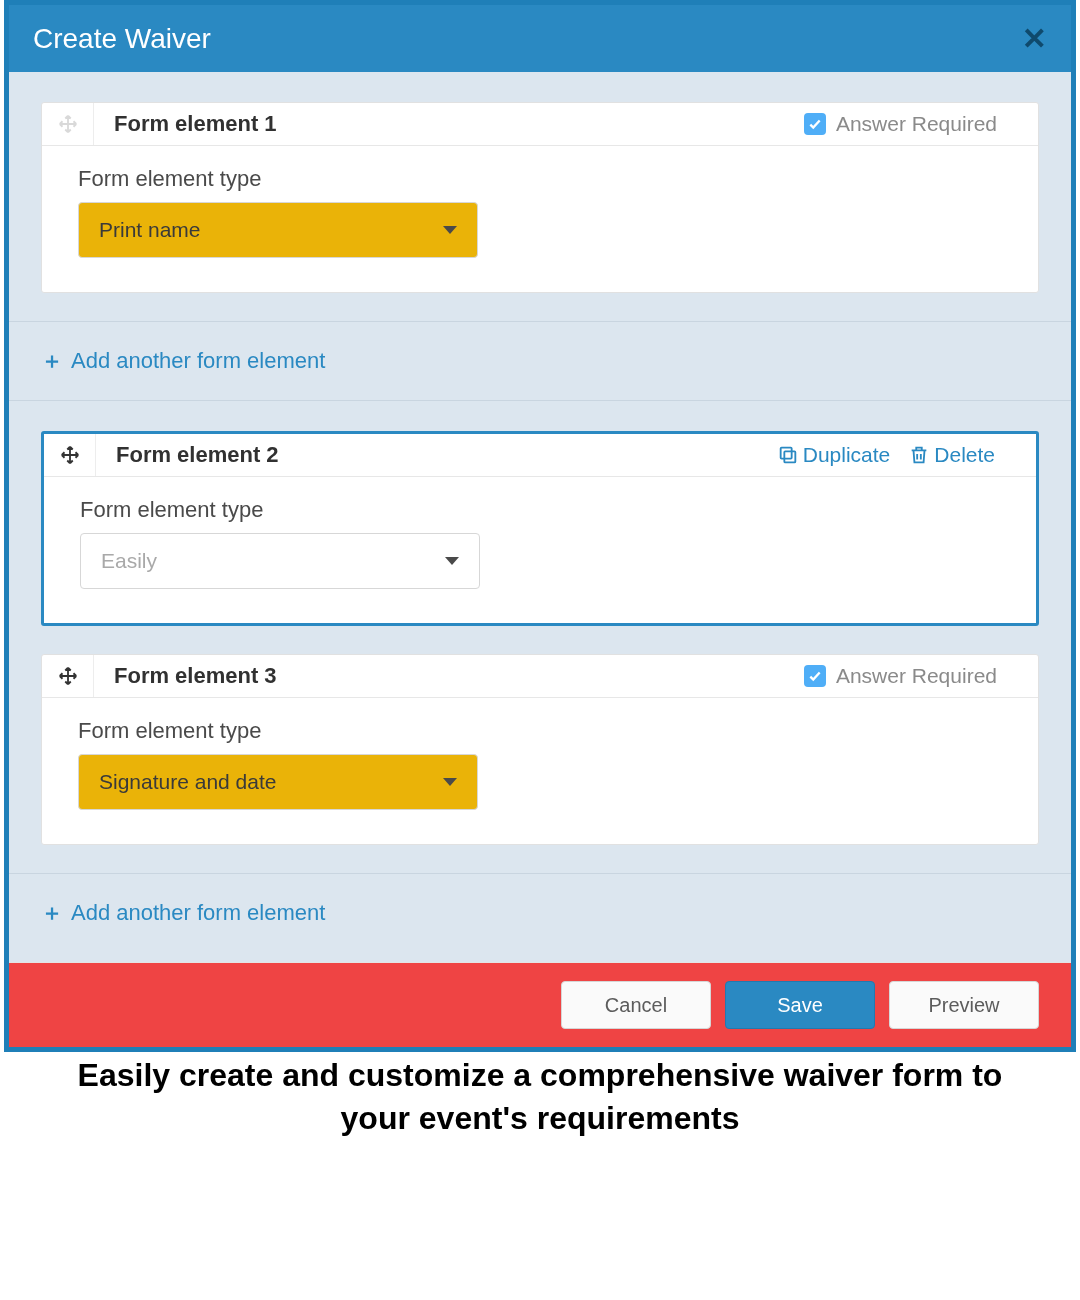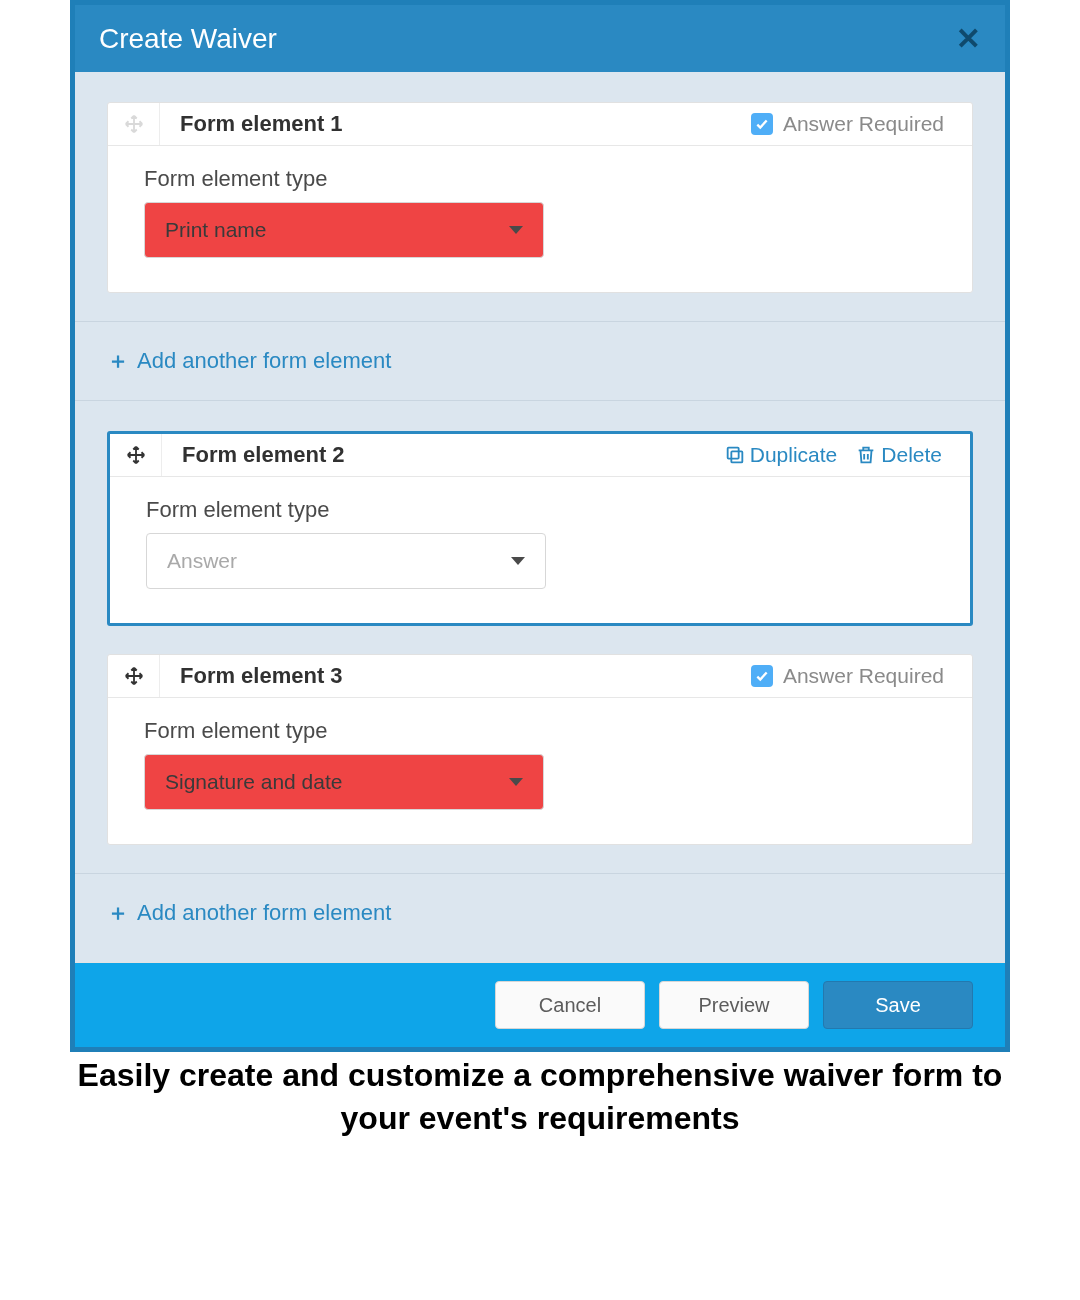--- a/index.html
+++ b/index.html
@@ -2,21 +2,21 @@
 <html><head>
   <meta charset="utf-8">
   <style>
     * { box-sizing: border-box; margin: 0; padding: 0; }
     body {
       font-family: -apple-system, BlinkMacSystemFont, "Segoe UI", Helvetica, Arial, sans-serif;
       background: #fff;
       width: 1080px;
     }
     .modal-wrapper {
-      width: 940px;
+      width: 1072px;
       margin: 0 auto;
       border: 5px solid #1f7fb8;
     }
     .modal-header {
       background: #2a89c2;
       color: #fff;
       padding: 16px 24px;
       display: flex;
       justify-content: space-between;
       align-items: center;
@@ -63,21 +63,21 @@
     }
     .drag-icon svg { display: block; }
     .card-title {
       font-size: 22px;
       font-weight: 700;
       color: #313131;
       padding: 8px 20px;
       flex: 1;
     }
     .card-actions {
-      padding-right: 28px;
+      padding-right: 41px;
       display: flex;
       align-items: center;
       gap: 18px;
     }
     .link-action {
       color: #2a89c2;
       font-size: 21px;
       display: inline-flex;
       align-items: center;
       gap: 4px;
@@ -117,21 +117,21 @@
       height: 56px;
       border: 1px solid #d7d7d7;
       border-radius: 4px;
       display: flex;
       align-items: center;
       justify-content: space-between;
       padding: 0 20px;
       cursor: pointer;
     }
     .select.filled {
-      background: #ef4444;
+      background: #eab308;
       color: #3a3a3a;
       font-size: 21px;
     }
     .select.placeholder {
       background: #fff;
       color: #a9a9a9;
       font-size: 21px;
     }
     .caret {
       width: 0; height: 0;
@@ -150,21 +150,21 @@
     .add-link {
       color: #2a89c2;
       font-size: 22px;
       display: inline-flex;
       align-items: center;
       gap: 8px;
       cursor: pointer;
     }
     .add-link .plus { font-weight: 700; font-size: 22px; }
     .footer {
-      background: #0ea5e9;
+      background: #ef4444;
       border-top: 1px solid #e4e4e4;
       padding: 18px 32px;
       display: flex;
       justify-content: flex-end;
       gap: 14px;
     }
     .btn {
       min-width: 150px;
       height: 48px;
       font-size: 20px;
@@ -267,21 +267,21 @@
               <svg viewBox="0 0 24 24" fill="none" stroke="#2a89c2" stroke-width="2">
                   <path d="M4 7h16M9 7V4h6v3M6 7l1 13h10l1-13M10 11v6M14 11v6"></path>
                 </svg>
               <span>Delete</span>
             </span>
           </div>
         </div>
         <div class="card-body">
           <div class="field-label">Form element type</div>
           <div class="select placeholder">
-            <span>Answer</span>
+            <span>Easily</span>
             <span class="caret"></span>
           </div>
         </div>
       </div>
 
       <div class="element-card">
         <div class="card-head">
           <div class="drag-cell">
             <span class="drag-icon">
               <svg width="22" height="22" viewBox="0 0 24 24" fill="none" stroke="#333" stroke-width="2">
@@ -314,19 +314,19 @@
         <span class="add-link">
           <span class="plus">＋</span>
           <span>Add another form element</span>
         </span>
       </div>
 
     </div>
 
     <div class="footer">
       <div class="btn btn-default">Cancel</div>
+      <div class="btn btn-primary">Save</div>
       <div class="btn btn-default">Preview</div>
-      <div class="btn btn-primary">Save</div>
     </div>
   </div>
 </div>
 
 <div class="caption">Easily create and customize a comprehensive waiver form to your event's requirements</div>
 
 </body></html>

